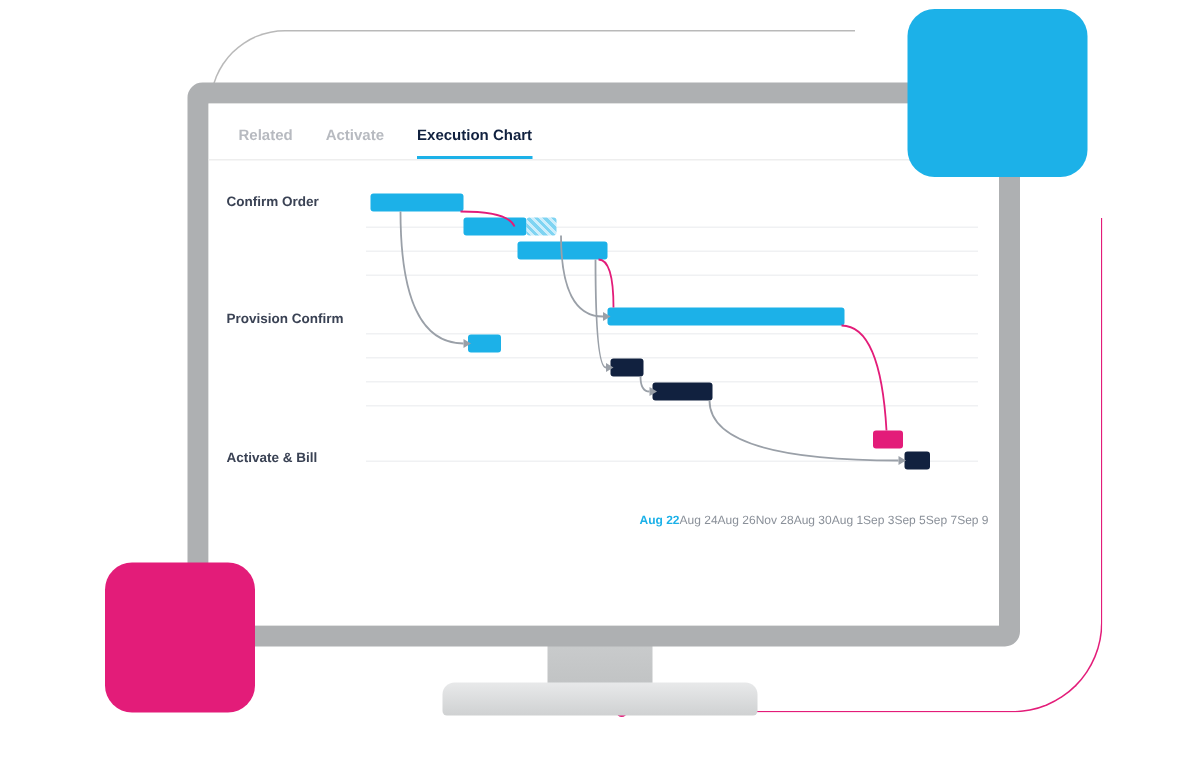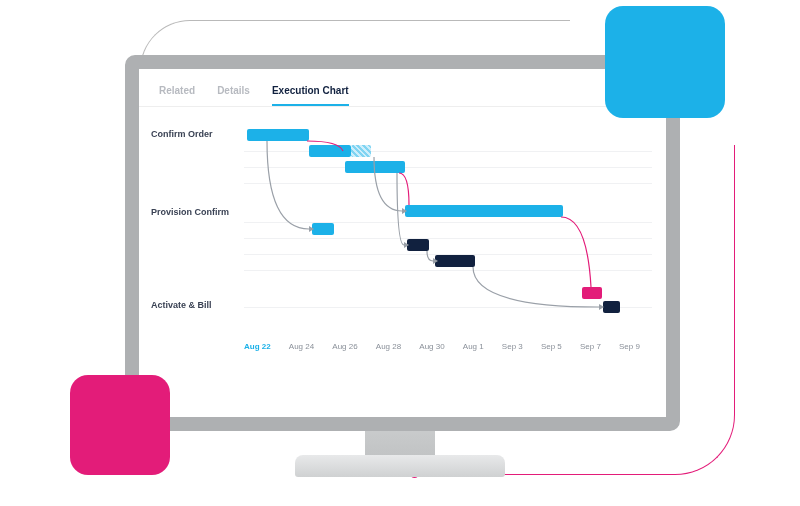--- a/index.html
+++ b/index.html
@@ -73,41 +73,41 @@
   .bar {
     position:absolute; height:12px; border-radius:2px;
   }
   .cyan { background:#1cb1e8; }
   .navy { background:#11213f; }
   .pink { background:#e31c79; }
   .hatch {
     background: repeating-linear-gradient(45deg,#7fd4f2,#7fd4f2 2px,#cdeefb 2px,#cdeefb 4px);
   }
   .axis {
-    position:absolute; left:105px; right:26px; bottom:6px;
-    display:flex; justify-content:space-between;
+    position:absolute; left:105px; right:7px; bottom:6px;
+    display:flex; justify-content:flex-end;
     font-size:8px; color:#8a9099;
   }
   .axis span:first-child { color:#1cb1e8; font-weight:700; }
   svg.wires { position:absolute; left:0; top:0; pointer-events:none; }
 </style>
 </head>
 <body>
 
 <div class="filigree-tl"></div>
 <div class="filigree-br"></div>
 <div class="deco-square deco-cyan"></div>
 <div class="deco-square deco-pink"></div>
 
 <div class="monitor">
   <div class="screen">
 
     <div class="tabs">
       <div class="tab">Related</div>
-      <div class="tab">Details</div>
+      <div class="tab">Activate</div>
       <div class="tab active">Execution Chart</div>
     </div>
 
     <div class="chart">
 
       <div class="hr" style="top:44px"></div>
       <div class="hr" style="top:60px"></div>
       <div class="hr" style="top:76px"></div>
       <div class="hr" style="top:115px"></div>
       <div class="hr" style="top:131px"></div>
@@ -151,21 +151,21 @@
             <polygon points="265,135 265,141 270,138"></polygon>
             <polygon points="294,151 294,157 299,154"></polygon>
             <polygon points="460,197 460,203 465,200"></polygon>
           </g>
       </svg>
 
       <div class="axis">
         <span>Aug 22</span>
         <span>Aug 24</span>
         <span>Aug 26</span>
-        <span>Aug 28</span>
+        <span>Nov 28</span>
         <span>Aug 30</span>
         <span>Aug 1</span>
         <span>Sep 3</span>
         <span>Sep 5</span>
         <span>Sep 7</span>
         <span>Sep 9</span>
       </div>
     </div>
 
   </div>

